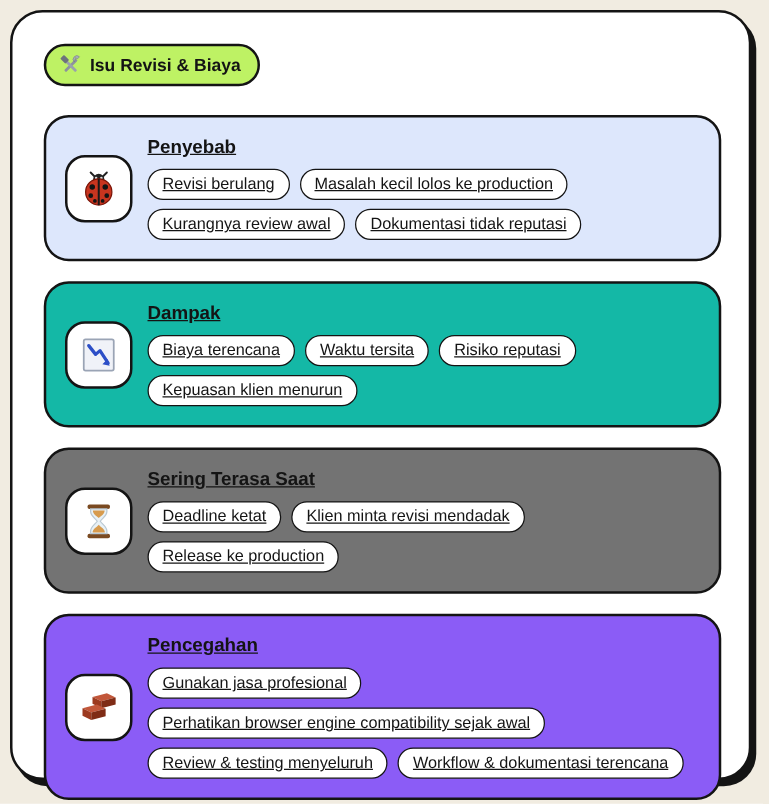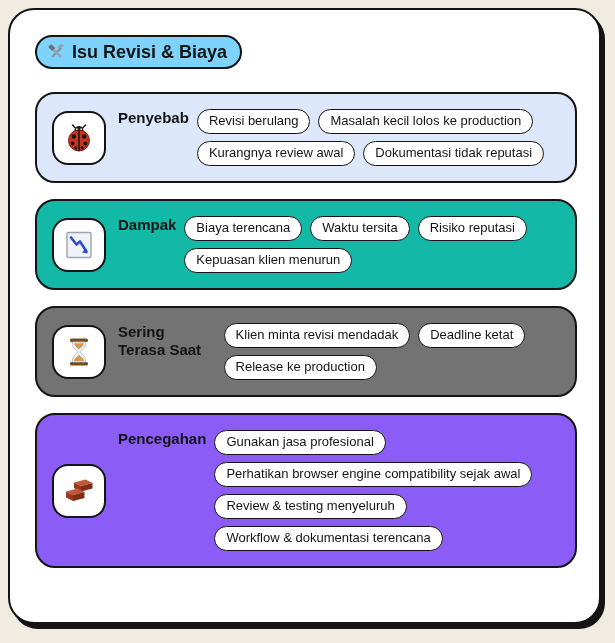--- a/index.html
+++ b/index.html
@@ -19,25 +19,25 @@
     background: #ffffff;
     border: 2.5px solid #141414;
     border-radius: 26px;
     box-shadow: 4px 5px 0 #141414;
     padding: 25px 22px 20px 25px;
   }
   .badge {
     display: inline-flex;
     align-items: center;
     gap: 7px;
-    background: #7dd3fc;
+    background: #bef264;
     border: 2px solid #141414;
     border-radius: 17px;
     padding: 6px 13px 6px 11px;
-    font-size: 18px;
+    font-size: 14px;
     font-weight: bold;
     line-height: 18px;
   }
   .badge .badge-icon { display: inline-flex; }
   .sections {
     margin-top: 23px;
     display: flex;
     flex-direction: column;
     gap: 16px;
   }
@@ -56,23 +56,24 @@
     box-sizing: border-box;
     background: #ffffff;
     border: 2.5px solid #141414;
     border-radius: 16px;
     display: flex;
     align-items: center;
     justify-content: center;
   }
   .section-content {
     display: flex;
-    flex-direction: row;
+    flex-direction: column;
     gap: 8px;
     min-width: 0;
+    text-decoration: underline;
   }
   .section-title {
     font-size: 15px;
     font-weight: bold;
     line-height: 18px;
   }
   .tags {
     display: flex;
     flex-wrap: wrap;
     gap: 7px 8px;
@@ -157,22 +158,22 @@
     <rect x="7" y="2.5" width="18" height="3.6" rx="1.6" fill="#7a4a21"></rect>
     <rect x="7" y="25.9" width="18" height="3.6" rx="1.6" fill="#7a4a21"></rect>
     <path d="M9.5 6.1 h13 v2.1 c0 3.4 -3.4 5.2 -5.3 7.8 c1.9 2.6 5.3 4.4 5.3 7.8 v2.1 h-13 v-2.1 c0 -3.4 3.4 -5.2 5.3 -7.8 c-1.9 -2.6 -5.3 -4.4 -5.3 -7.8 Z" fill="#e8f1f6" stroke="#b9c8d2" stroke-width="1"></path>
     <path d="M11.3 7.3 h9.4 c0 2.9 -3 4.4 -4.7 6.1 c-1.7 -1.7 -4.7 -3.2 -4.7 -6.1 Z" fill="#d79b4e"></path>
     <path d="M16 18.8 c1.9 2.2 4.9 3.4 4.9 6.2 h-9.8 c0 -2.8 3 -4 4.9 -6.2 Z" fill="#d79b4e"></path>
   </svg>
         </div>
     <div class="section-content">
       <div class="section-title">Sering Terasa Saat</div>
       <div class="tags">
+            <span class="tag">Deadline ketat</span>
             <span class="tag">Klien minta revisi mendadak</span>
-            <span class="tag">Deadline ketat</span>
             <span class="tag">Release ke production</span>
           </div>
     </div>
   </section>
       <section class="section" style="background: #8b5cf6;">
     <div class="icon-box">
           <svg width="32" height="32" viewBox="0 0 32 32">
     <polygon points="11,7.5 22.5,4.5 29.5,8 18,11" fill="#c2573a"></polygon>
     <polygon points="11,7.5 11,13 18,16.5 18,11" fill="#9c3a20"></polygon>
     <polygon points="18,11 18,16.5 29.5,13.5 29.5,8" fill="#7f2c16"></polygon>

